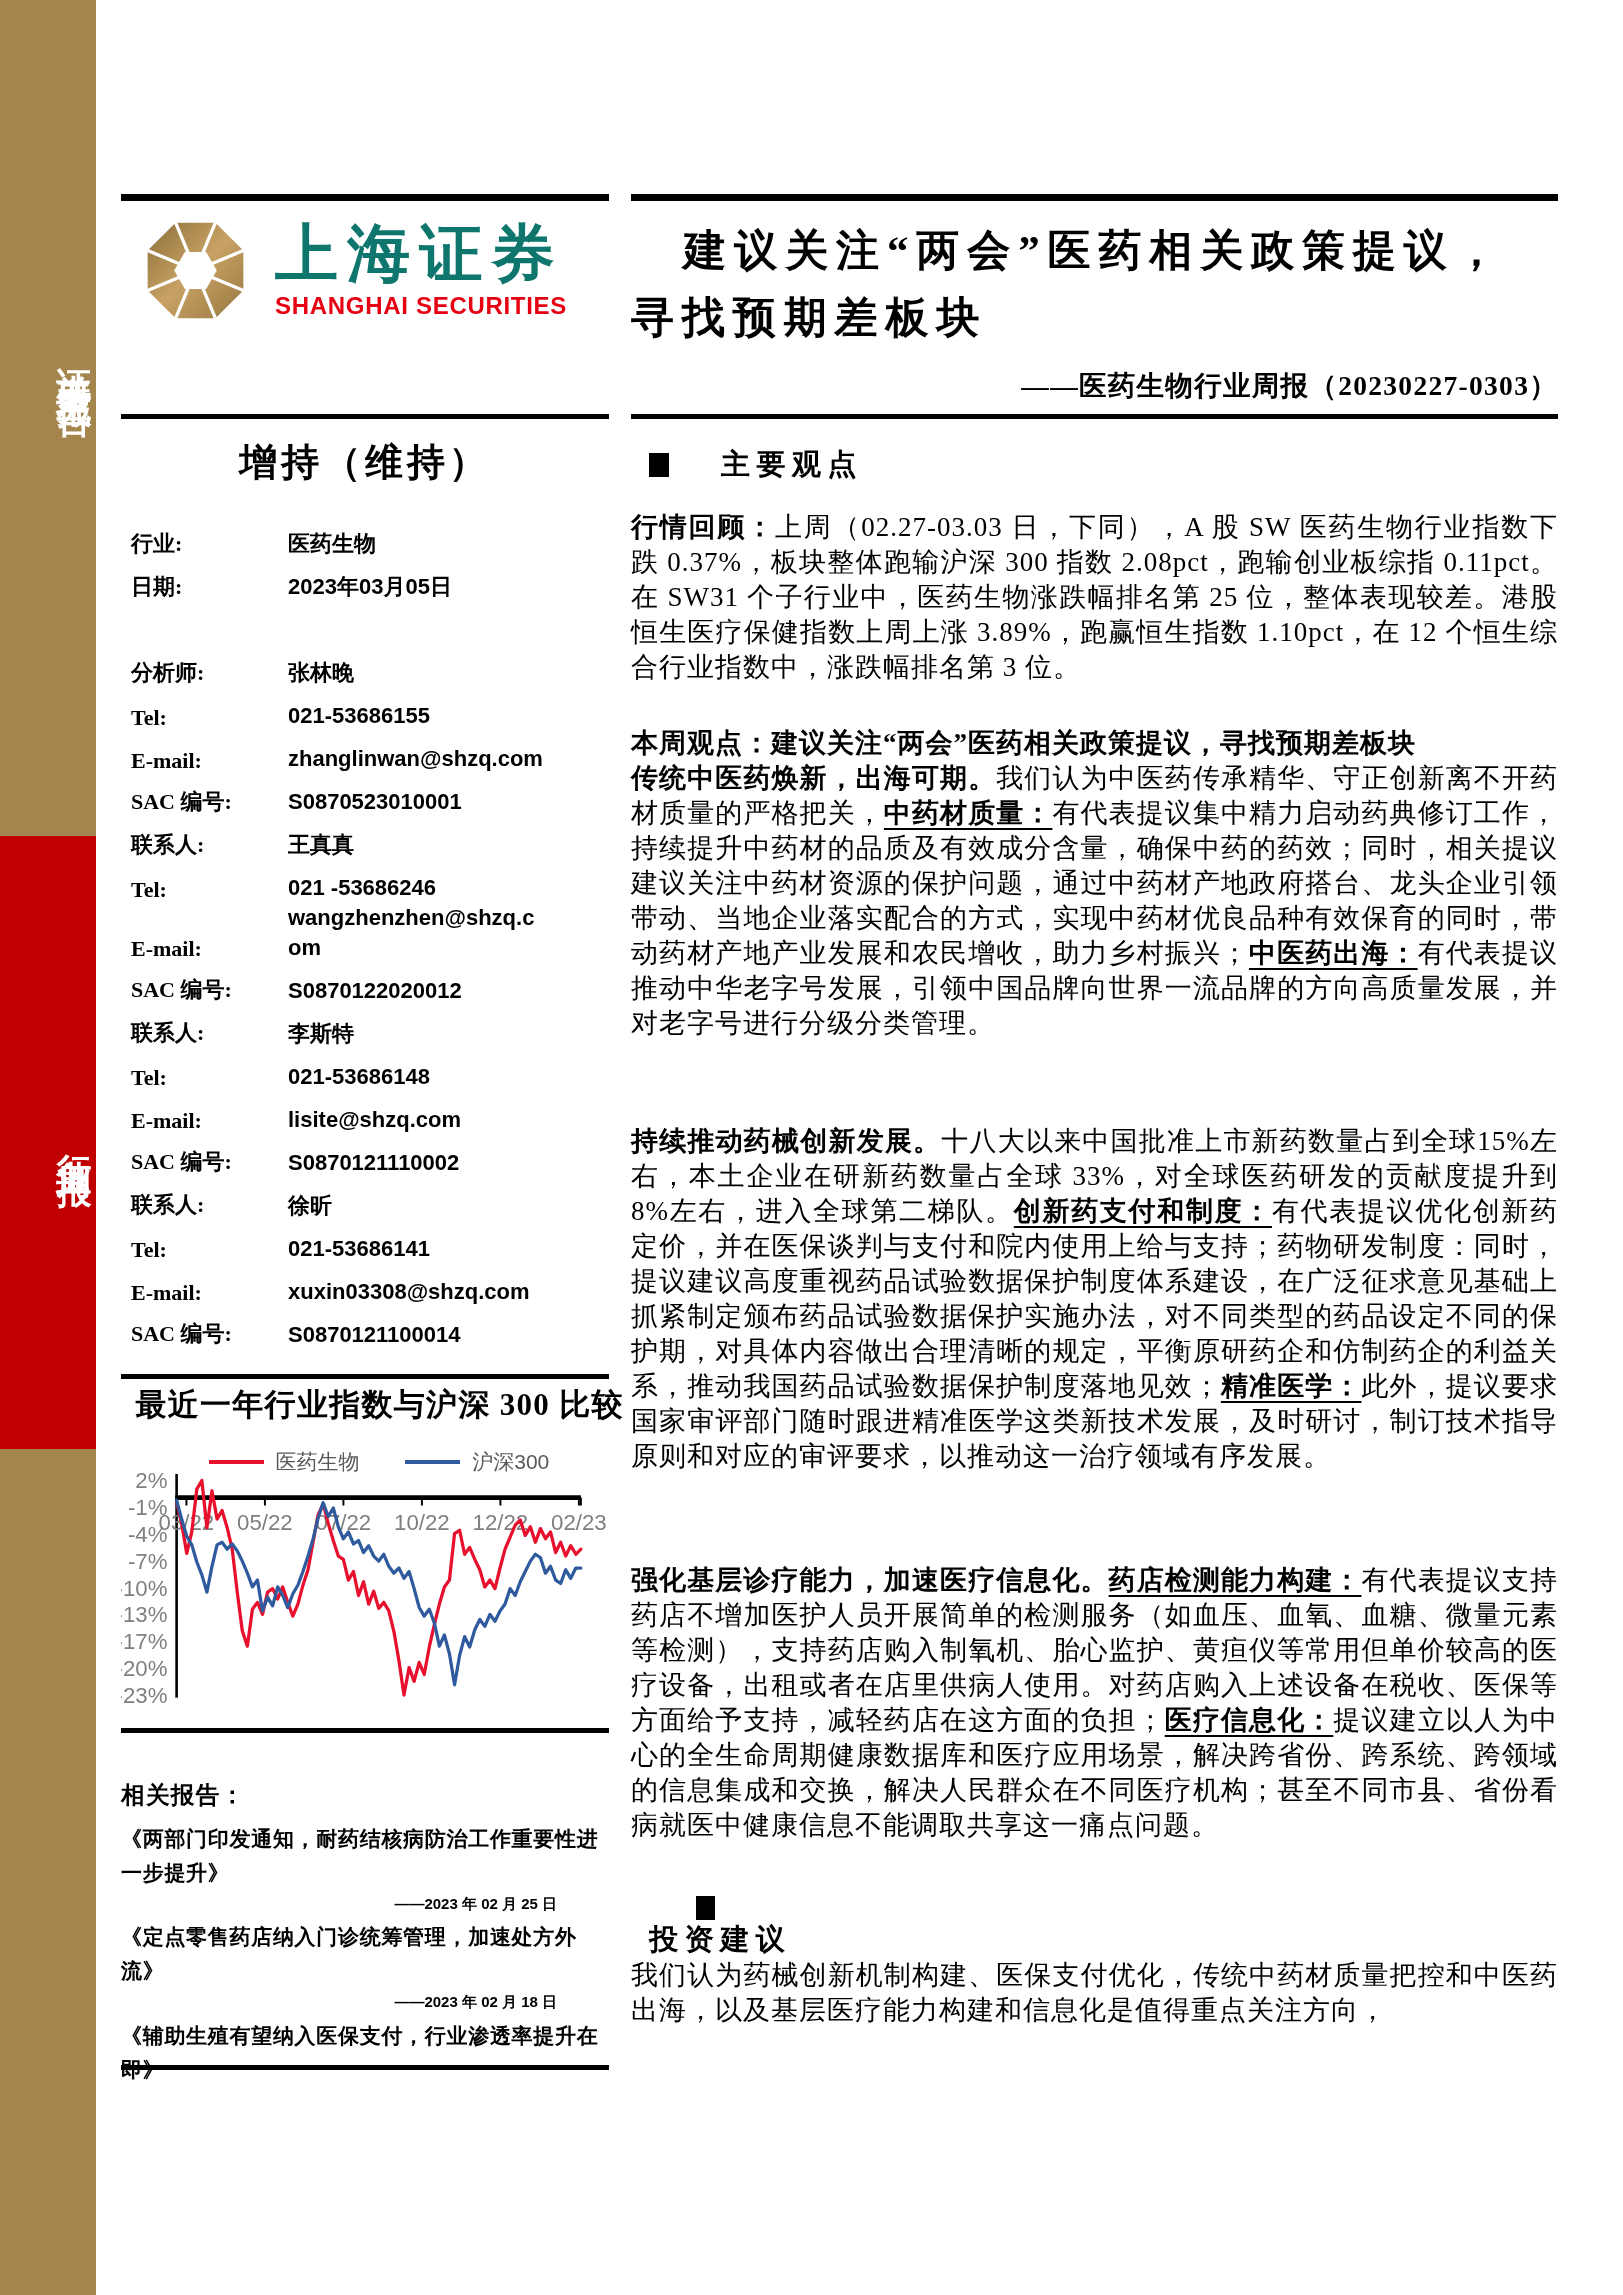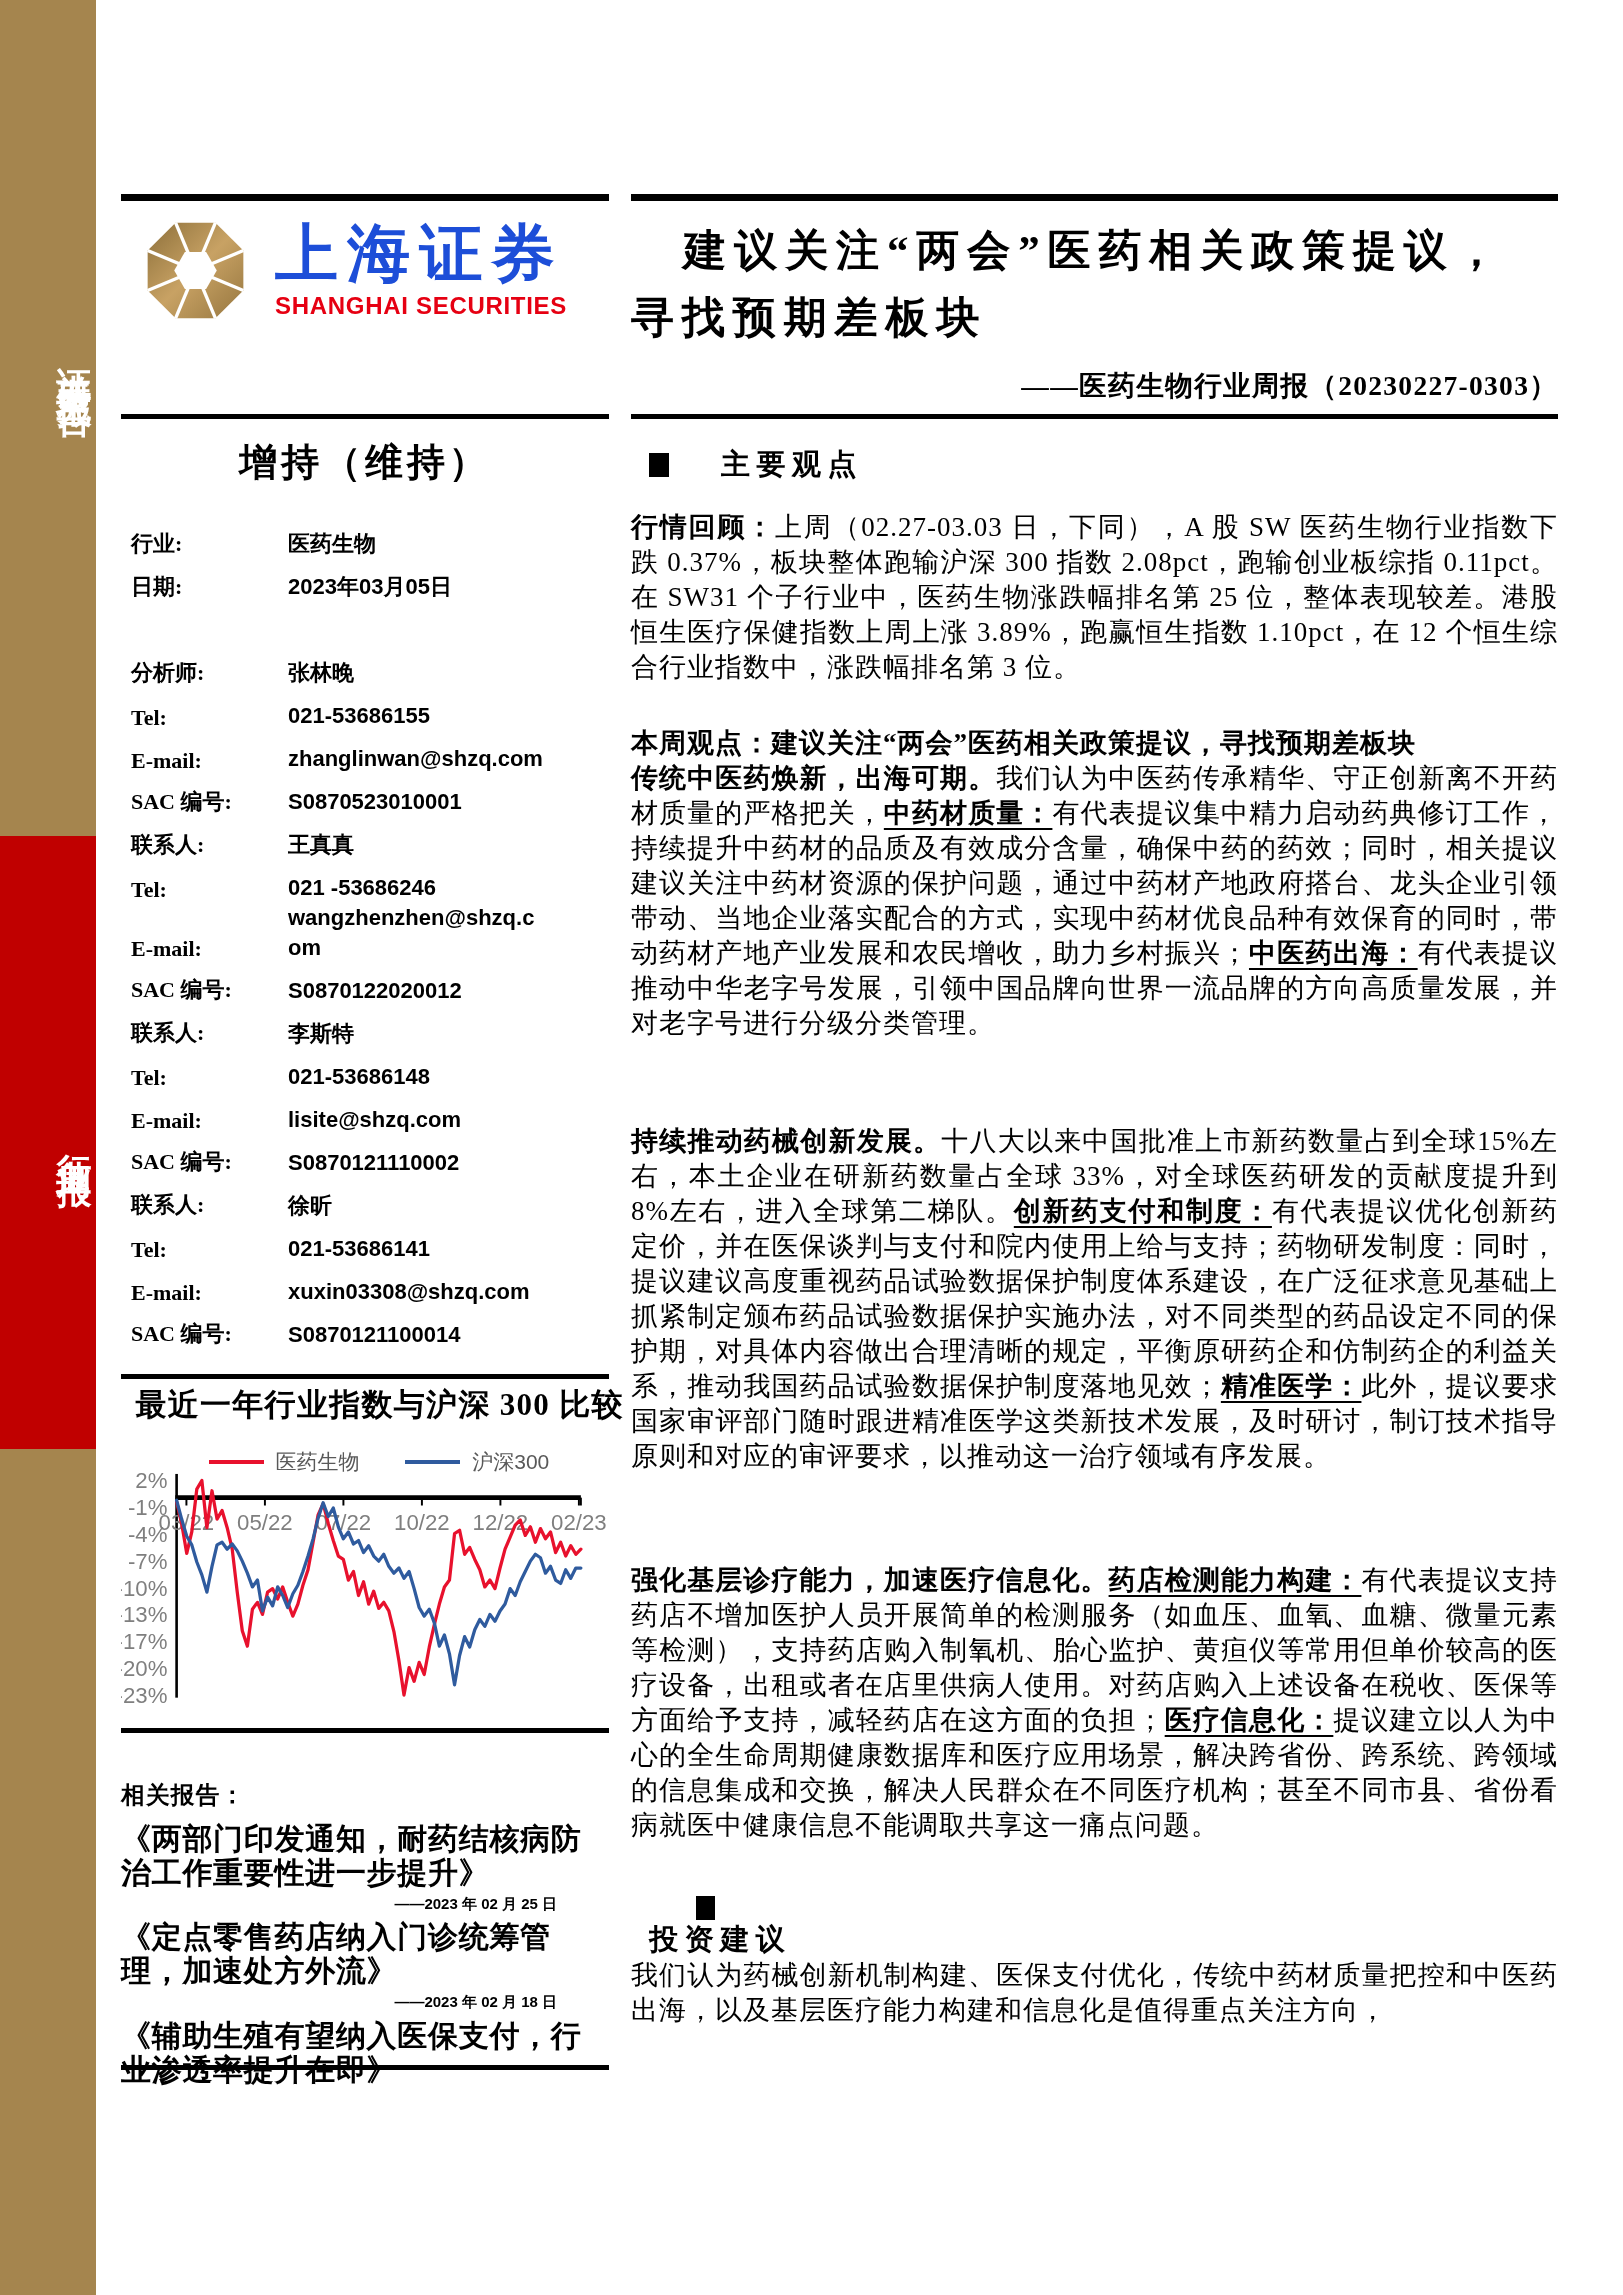--- a/index.html
+++ b/index.html
@@ -19,21 +19,21 @@
   .rr1{left:631px;top:194px;width:927px;height:6.5px;}
   .rl2{left:121px;top:414px;width:488px;height:5.2px;}
   .rr2{left:631px;top:414px;width:927px;height:5.2px;}
   .rl3{left:121px;top:1374px;width:488px;height:4.6px;}
   .rl4{left:121px;top:1728px;width:488px;height:4.6px;}
   .rl5{left:121px;top:2065px;width:488px;height:4.6px;}
   
   .logo{position:absolute;left:141px;top:216px;width:458px;display:flex;align-items:center;}
   .logo-mark{width:109px;height:109px;flex:0 0 auto;}
   .logo-text{margin-left:25px;}
-  .brand-cn{font-size:63px;font-weight:bold;color:#1d4ed8;letter-spacing:9.2px;
+  .brand-cn{font-size:63px;font-weight:bold;color:#0f766e;letter-spacing:9.2px;
             font-family:"Liberation Serif",serif;line-height:1.05;white-space:nowrap;}
   .brand-en{font-size:24px;font-weight:bold;color:#E60012;letter-spacing:0.7px;
             font-family:"Liberation Sans",sans-serif;white-space:nowrap;margin-top:3.9px;}
   
   .rating{position:absolute;left:121px;top:437px;width:488px;text-align:center;
           font-size:38px;font-weight:bold;letter-spacing:3.9px;}
   .meta{position:absolute;left:131px;top:516px;width:419px;
         font-family:"Liberation Sans",sans-serif;font-weight:bold;font-size:22px;}
   .meta-row{display:flex;min-height:43px;align-items:flex-end;}
   .meta-gap{height:43px;}
@@ -45,21 +45,21 @@
                letter-spacing:1.3px;white-space:nowrap;}
   .legend{position:absolute;left:56px;top:77px;width:404px;display:flex;
           justify-content:center;gap:46px;font-family:"Liberation Sans",sans-serif;}
   .legend-item{display:flex;align-items:center;gap:11.8px;}
   .legend-swatch{width:55px;height:4.6px;}
   .legend-label{font-size:21px;color:#595959;}
   .chart svg{position:absolute;left:0;top:0;}
   
   .reports{position:absolute;left:121px;top:1755px;width:488px;font-weight:bold;margin-top:24px;}
   .reports-heading{font-size:23.6px;margin-bottom:10.5px;letter-spacing:1.3px;}
-  .report-title{font-size:30px;line-height:34px;letter-spacing:0.7px;}
+  .report-title{font-size:21px;line-height:34px;letter-spacing:0.7px;}
   .report-date{font-size:15px;text-align:right;padding-right:52px;margin:5.2px 0 6.5px 0;
                font-family:"Liberation Sans",sans-serif;}
   
   .main{position:absolute;left:631px;top:0;width:927px;height:2295px;}
   .title-l1{position:absolute;top:222px;width:100%;text-align:center;font-size:43px;
             font-weight:bold;letter-spacing:7.9px;white-space:nowrap;}
   .title-l2{position:absolute;top:289px;width:100%;font-size:43px;
             font-weight:bold;letter-spacing:7.9px;}
   .subtitle{position:absolute;top:368px;width:100%;text-align:right;font-size:27.5px;
             font-weight:bold;letter-spacing:1.3px;}

